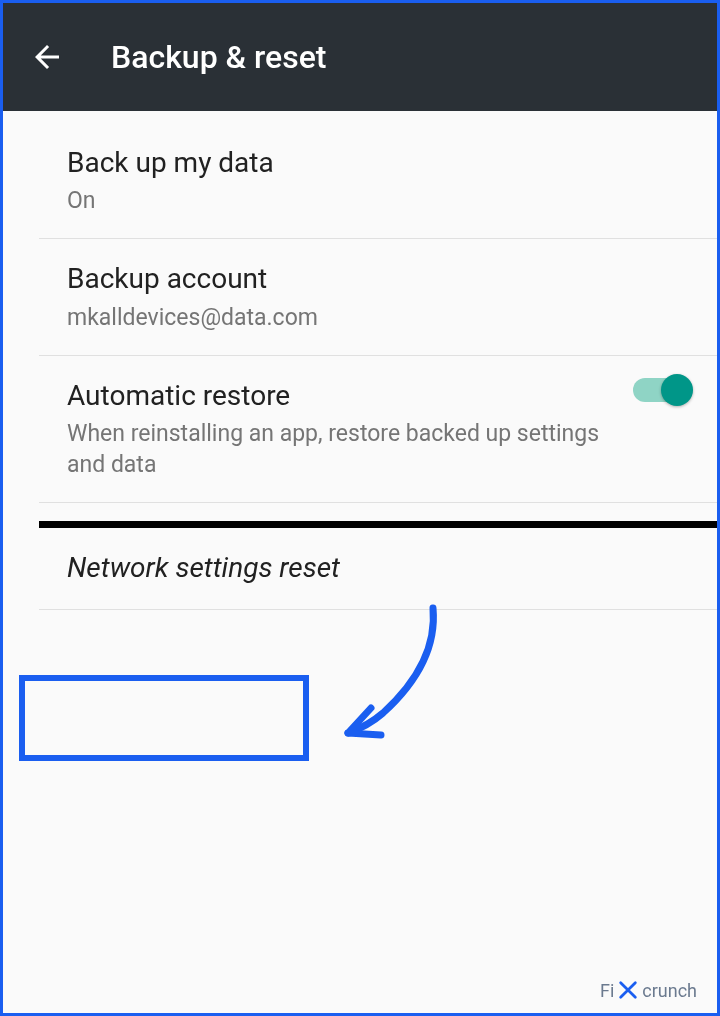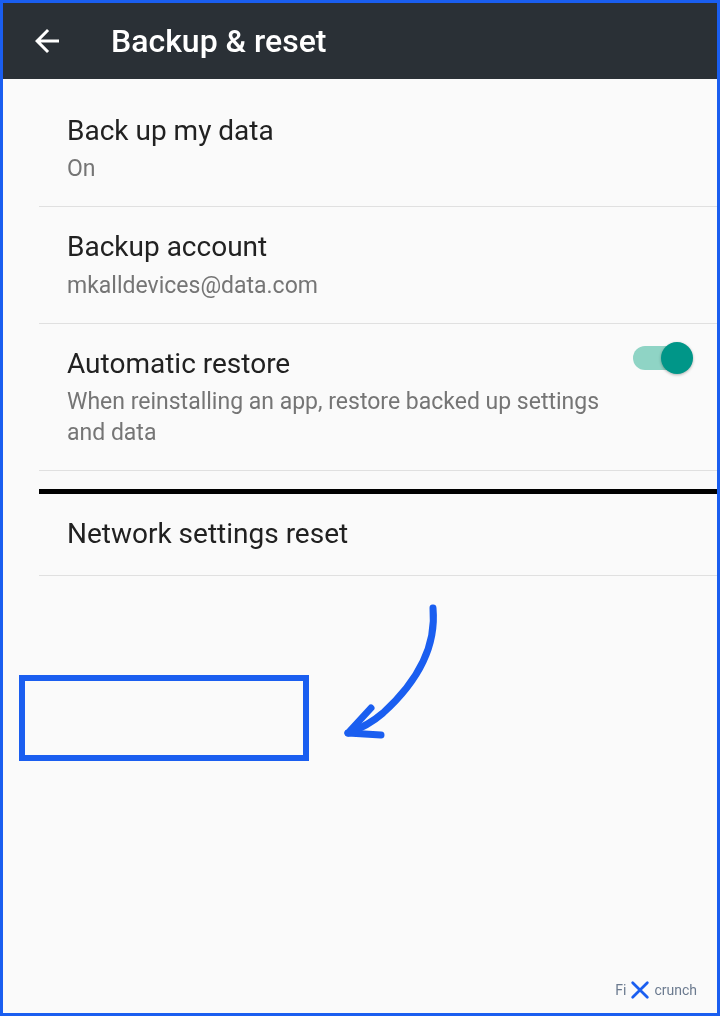--- a/index.html
+++ b/index.html
@@ -11,21 +11,21 @@
       font-family: Roboto, -apple-system, BlinkMacSystemFont, "Segoe UI", Arial, sans-serif;
       width: 720px;
       height: 1016px;
       background: #fafafa;
       border: 3px solid #1a5ef0;
       position: relative;
       overflow: hidden;
     }
     .header {
       background: #2a3036;
-      height: 76px;
+      height: 108px;
       display: flex;
       align-items: center;
       padding: 16px 20px;
     }
     .back-arrow {
       width: 48px;
       height: 48px;
       display: flex;
       align-items: center;
       justify-content: center;
@@ -100,21 +100,21 @@
       left: 320px;
       top: 590px;
       pointer-events: none;
     }
     .watermark {
       position: absolute;
       bottom: 12px;
       right: 20px;
       display: flex;
       align-items: center;
-      font-size: 14px;
+      font-size: 18px;
       color: #6b7a8f;
     }
     .watermark-x {
       margin: 0 3px;
     }
     .spacer {
       height: 18px;
     }
   </style>
 </head>
@@ -150,21 +150,21 @@
       <div class="item-title">Automatic restore</div>
       <div class="item-subtitle">When reinstalling an app, restore backed up settings and data</div>
     </div>
     <div class="toggle">
       <div class="toggle-knob"></div>
     </div>
   </div>
 
   <div class="spacer"></div>
 
-  <div class="list-item" style="border-top: 5px solid #000000;">
+  <div class="list-item" style="border-top: 7px solid #000000; font-style: italic;">
     <div class="list-item-text">
       <div class="item-title">Network settings reset</div>
     </div>
   </div>
 
 
 </div>
 
 <div class="highlight-box"></div>
 

